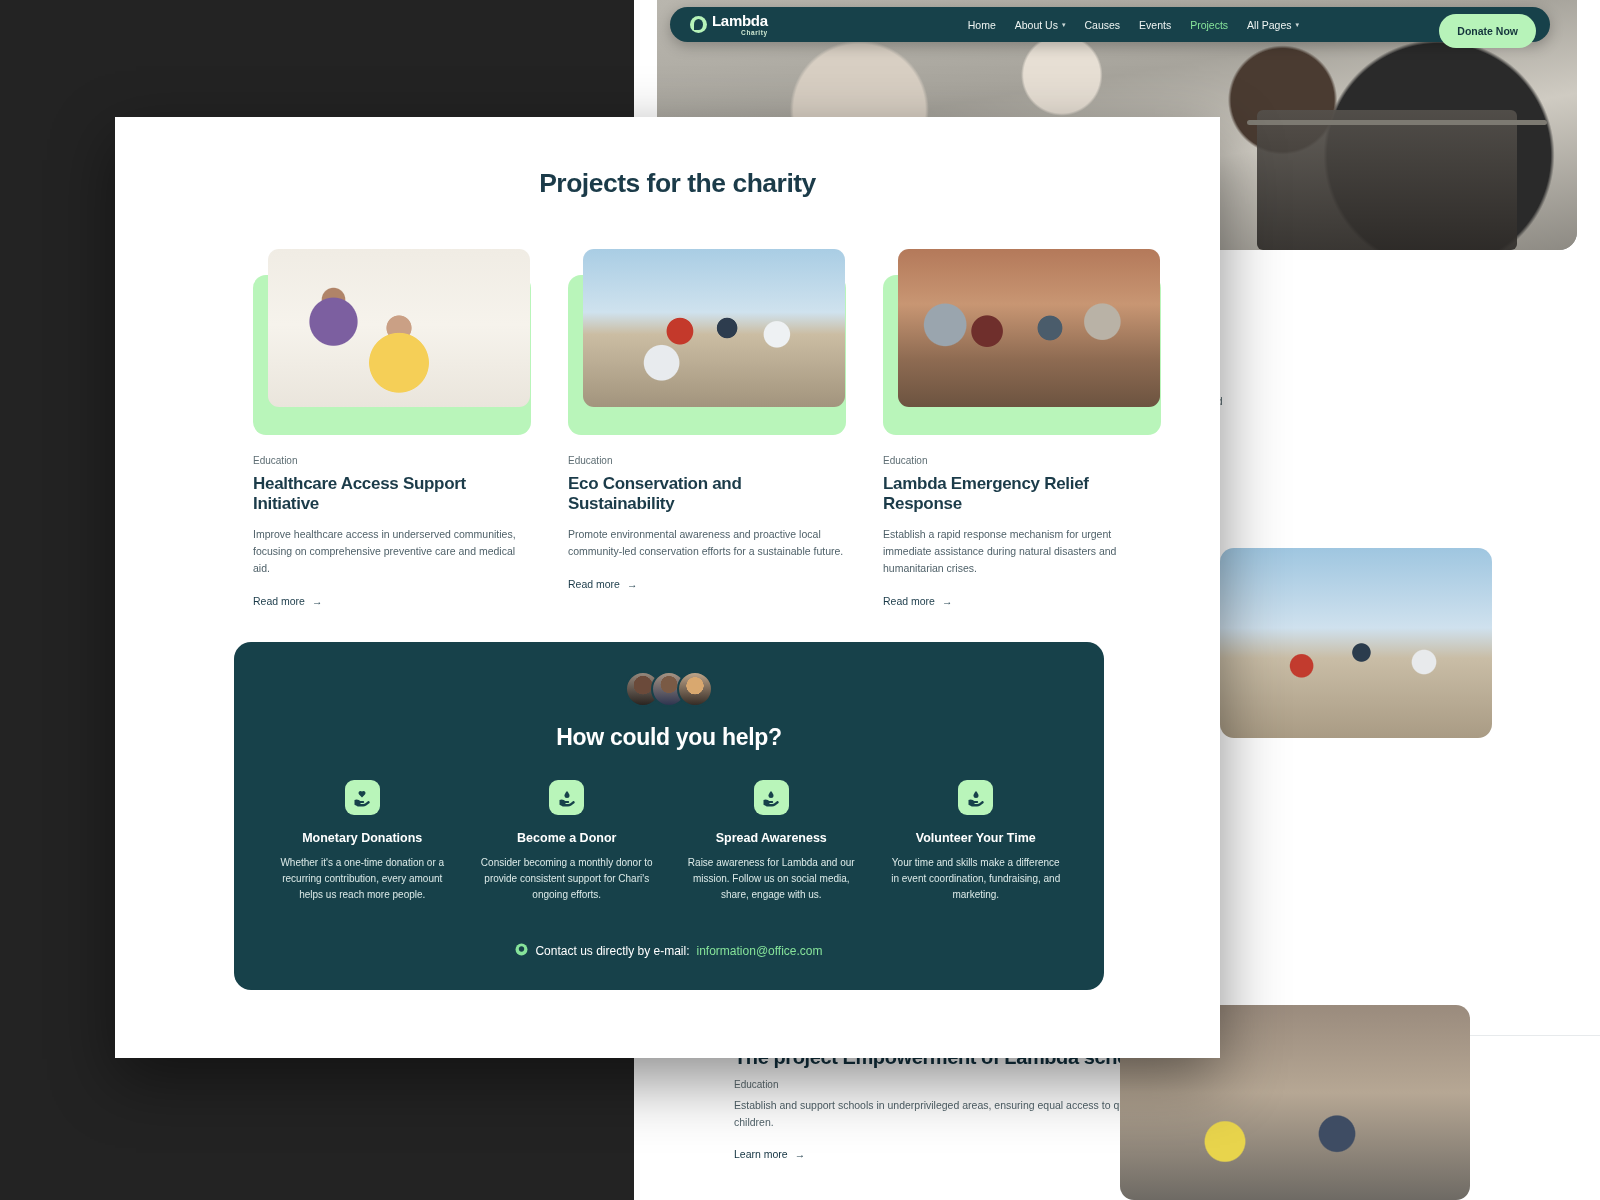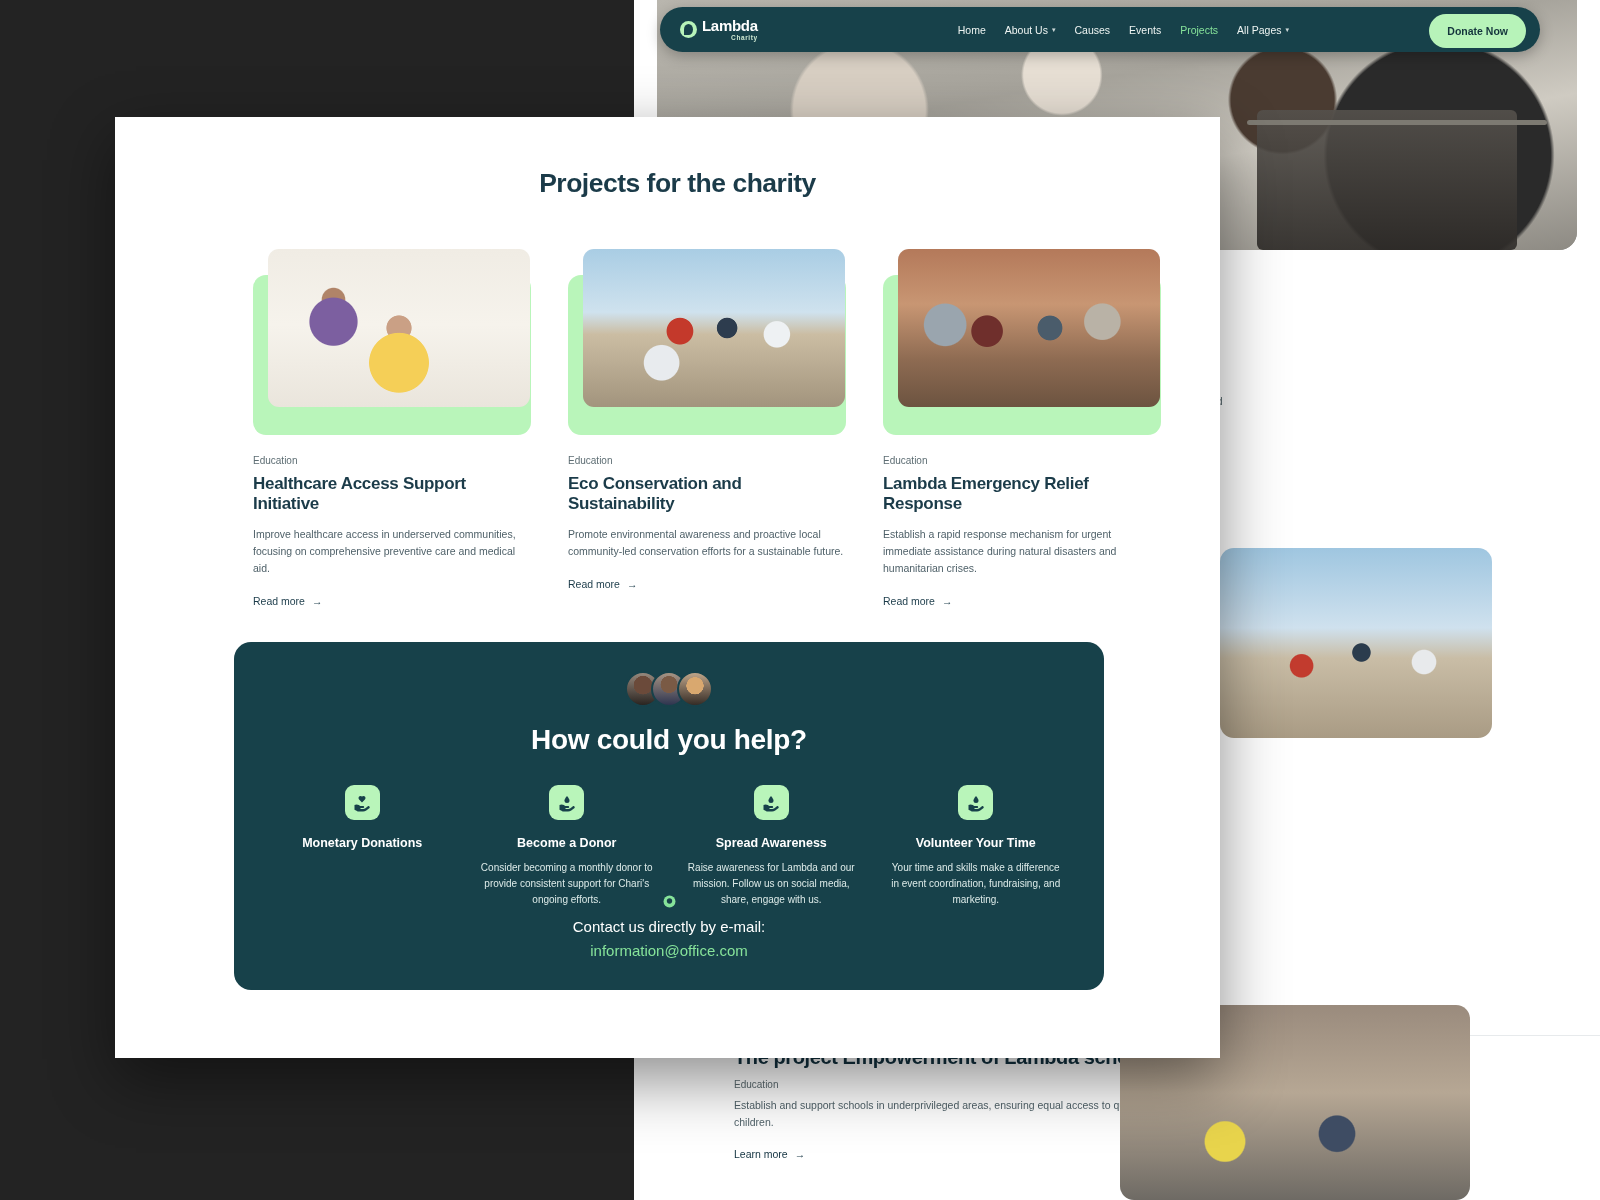--- a/index.html
+++ b/index.html
@@ -39,21 +39,21 @@
     background: linear-gradient(180deg, #55514c, #2e2b28);
     border-radius: 6px; opacity: .9;
   }
   .bg-hero-bar {
     position: absolute; right: 30px; top: 120px; width: 300px; height: 5px;
     background: #7d7a72; border-radius: 3px;
   }
 
   
   #bg-nav {
-    position: absolute; left: 26px; top: 7px; width: 880px; height: 45px;
+    position: absolute; left: 36px; top: 7px; width: 880px; height: 35px;
     background: #17414a; border-radius: 26px;
     display: flex; align-items: center; z-index: 6;
     box-shadow: 0 4px 14px rgba(0,0,0,.25);
   }
   .bg-logo { display: flex; align-items: center; gap: 5px; margin-left: 20px; }
   .logo-mark {
     width: 17px; height: 17px; border-radius: 50%;
     background: #b7f3b9; position: relative; flex: none;
   }
   .logo-mark::before {
@@ -170,34 +170,34 @@
   .av {
     width: 36px; height: 36px; border-radius: 50%;
     border: 2px solid #17414a; margin-left: -10px; overflow: hidden;
   }
   .av:first-child { margin-left: 0; }
   .av1 { background: radial-gradient(circle at 50% 38%, #6b4a3a 0 36%, transparent 37%), linear-gradient(180deg, #97887c, #2a2420); }
   .av2 { background: radial-gradient(circle at 50% 36%, #7a5a45 0 32%, transparent 33%), linear-gradient(180deg, #a79382, #2e3550); }
   .av3 { background: radial-gradient(circle at 50% 40%, #d9a86f 0 34%, transparent 35%), linear-gradient(180deg, #bfa589, #352c26); }
   .help-title {
     text-align: center; margin-top: 17px;
-    font-size: 28px; font-weight: 700; letter-spacing: -.3px;
+    font-size: 23px; font-weight: 700; letter-spacing: -.3px;
   }
   .help-cols { display: flex; margin: 29px 28px 0 28px; gap: 4px; }
   .help-col { flex: 1; text-align: center; padding: 0 14px; }
   .help-icon {
     width: 35px; height: 35px; border-radius: 9px; background: #b9f5ba;
     margin: 0 auto; display: flex; align-items: center; justify-content: center;
   }
   .help-name { font-size: 12.5px; font-weight: 700; margin-top: 16px; }
   .help-text { font-size: 10px; line-height: 1.6; margin-top: 10px; color: #dceae8; }
   .contact-line {
     position: absolute; left: 0; right: 0; bottom: 31px;
     display: flex; align-items: center; justify-content: center; gap: 7px;
-    font-size: 15px; color: #ffffff; flex-direction: column;
+    font-size: 12px; color: #ffffff;
   }
   .contact-mail { color: #86e39a; }
 </style>
 </head>
 <body>
 
 <div id="stage">
 
   <div id="bg-page">
 
@@ -329,20 +329,21 @@
 
       <div class="help-cols">
         <div class="help-col">
           <div class="help-icon">
             <svg width="20" height="20" viewBox="0 0 24 24" fill="#17414a">
                 <path d="M12 4.3c-.9-1-2.6-1-3.5 0-.9 1-.9 2.6 0 3.6L12 11.5l3.5-3.6c.9-1 .9-2.6 0-3.6-.9-1-2.6-1-3.5 0z"></path>
                 <path d="M3 14.5c1.6-1 3.6-1 5.2 0l1.6 1h3.4c.8 0 1.4.6 1.4 1.3s-.6 1.3-1.4 1.3h-3v1h3.2c1 0 1.9-.3 2.7-.9l3-2.2c.7-.5 1.6-.3 2 .4.4.6.2 1.4-.4 1.9l-3.6 2.7c-1.1.8-2.5 1.3-3.9 1.3H8.5c-1.1 0-2.2-.3-3.1-1L3 20z"></path>
               </svg>
           </div>
           <div class="help-name">Monetary Donations</div>
+          <div class="help-text">Whether it's a one-time donation or a recurring contribution, every amount helps us reach more people.</div>
         </div>
 
         <div class="help-col">
           <div class="help-icon">
             <svg width="20" height="20" viewBox="0 0 24 24" fill="#17414a">
                 <path d="M12 3.5c-1.7 2.2-3 4-3 5.5a3 3 0 0 0 6 0c0-1.5-1.3-3.3-3-5.5z"></path>
                 <path d="M3 14.5c1.6-1 3.6-1 5.2 0l1.6 1h3.4c.8 0 1.4.6 1.4 1.3s-.6 1.3-1.4 1.3h-3v1h3.2c1 0 1.9-.3 2.7-.9l3-2.2c.7-.5 1.6-.3 2 .4.4.6.2 1.4-.4 1.9l-3.6 2.7c-1.1.8-2.5 1.3-3.9 1.3H8.5c-1.1 0-2.2-.3-3.1-1L3 20z"></path>
               </svg>
           </div>
           <div class="help-name">Become a Donor</div>

